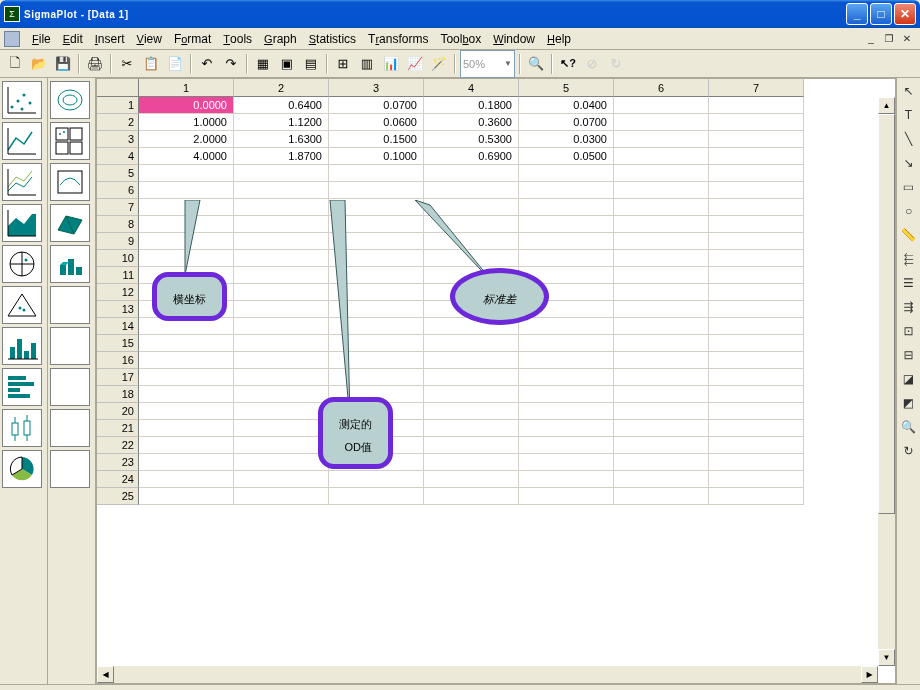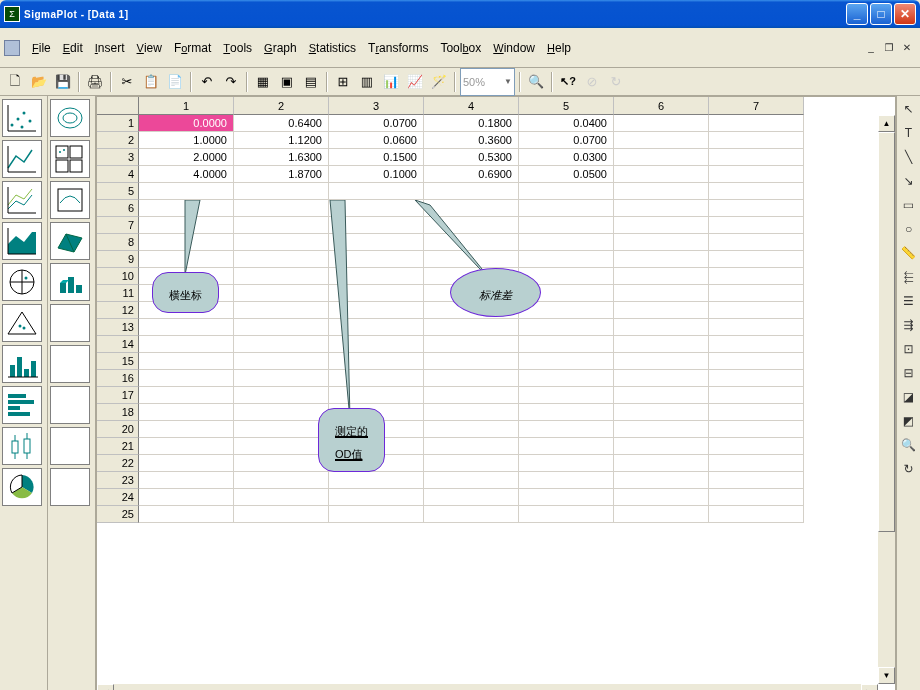--- a/index.html
+++ b/index.html
@@ -8,21 +8,21 @@
 
 .titlebar { height: 28px; background: linear-gradient(to bottom, #3a8fea 0%, #0855d0 8%, #0552d0 90%, #024eb0 100%); display: flex; align-items: center; padding: 0 4px; color: #fff; border-radius: 6px 6px 0 0; }
 .title-icon { width: 16px; height: 16px; background: #064b06; margin-right: 4px; display: inline-block; border: 1px solid #fff; font-size: 9px; text-align: center; line-height: 14px; color: #fff; }
 .titlebar .title { font-weight: bold; font-size: 10px; font-family: "MS Sans Serif", Tahoma, sans-serif; flex: 1; letter-spacing: 0.5px; }
 .winbtns { display: flex; gap: 2px; }
 .winbtn { width: 22px; height: 22px; border-radius: 3px; display: flex; align-items: center; justify-content: center; font-weight: bold; font-family: Arial; font-size: 12px; color: #fff; border: 1px solid #fff; }
 .winbtn.min, .winbtn.max { background: linear-gradient(to bottom, #5ba6f0, #1a62d2); }
 .winbtn.close { background: linear-gradient(to bottom, #f08a75, #d03615); }
 
 
-.menubar { height: 40px; background: #ece9d8; display: flex; align-items: center; padding: 0 4px; border-bottom: 1px solid #aca899; }
+.menubar { height: 22px; background: #ece9d8; display: flex; align-items: center; padding: 0 4px; border-bottom: 1px solid #aca899; }
 .menubar .app-icon { width: 16px; height: 16px; background: #b0c0d8; margin-right: 6px; border: 1px solid #7080a0; }
 .menubar .menu-item { padding: 2px 6px; cursor: default; font-family: "MS Sans Serif", Tahoma, sans-serif; font-size: 12px; }
 .menubar .menu-item u { text-decoration: underline; }
 .menubar .spacer { flex: 1; }
 .menubar .mdi-btn { width: 16px; height: 14px; margin: 0 1px; display: flex; align-items: center; justify-content: center; font-size: 10px; color: #333; }
 
 
 .toolbar { height: 28px; background: #ece9d8; display: flex; align-items: center; padding: 2px 4px; border-bottom: 1px solid #aca899; gap: 2px; }
 .tbtn { width: 22px; height: 22px; display: flex; align-items: center; justify-content: center; border: 1px solid transparent; cursor: default; font-size: 13px; }
 .tsep { width: 2px; height: 20px; border-left: 1px solid #aca899; border-right: 1px solid #fff; margin: 0 2px; }
@@ -54,21 +54,21 @@
 
 
 .vscroll { position: absolute; right: 0; top: 18px; bottom: 17px; width: 17px; background: #ece9d8; }
 .vscroll .sbtn { height: 17px; background: #ece9d8; border: 1px solid #fff; border-right-color: #808080; border-bottom-color: #808080; text-align: center; font-size: 8px; line-height: 15px; }
 .vscroll .thumb { position: absolute; top: 17px; left: 0; right: 0; height: 400px; background: #ece9d8; border: 1px solid #fff; border-right-color: #808080; border-bottom-color: #808080; }
 .hscroll { position: absolute; left: 0; right: 17px; bottom: 0; height: 17px; background: #ece9d8; display: flex; }
 .hscroll .sbtn { width: 17px; background: #ece9d8; border: 1px solid #fff; border-right-color: #808080; border-bottom-color: #808080; text-align: center; font-size: 8px; line-height: 15px; }
 .hscroll .track { flex: 1; }
 
 
-.callout { position: absolute; background: #b8d0d0; border: 1px solid #6d28d9; border-radius: 16px; padding: 8px 16px; font-size: 20px; font-family: "Microsoft YaHei", SimSun, sans-serif; text-align: left; z-index: 10; }
+.callout { position: absolute; background: #b8d0d0; border: 5px solid #6d28d9; border-radius: 16px; padding: 8px 16px; font-size: 20px; font-family: "Microsoft YaHei", SimSun, sans-serif; text-align: right; z-index: 10; }
 .callout-tail { position: absolute; z-index: 9; }
 
 
 .status { height: 20px; background: #ece9d8; border-top: 1px solid #aca899; }
 </style>
 </head>
 <body>
 
 <div class="titlebar">
   <span class="title-icon">Σ</span>
@@ -558,21 +558,21 @@
 <svg class="callout-tail" style="left:170px; top:200px; width:60px; height:80px;">
   <polygon points="15,0 30,0 15,75" fill="#b8d0d0" stroke="#3a5a5a" stroke-width="1"></polygon>
 </svg>
 <div class="callout" style="left:152px; top:272px;">
   <span>横坐标</span>
 </div>
 
 <svg class="callout-tail" style="left:310px; top:200px; width:60px; height:225px;">
   <polygon points="20,0 35,0 40,220" fill="#b8d0d0" stroke="#3a5a5a" stroke-width="1"></polygon>
 </svg>
-<div class="callout" style="left:318px; top:408px;text-decoration:underline;">
+<div class="callout" style="left:318px; top:397px;">
   <span>测定的</span><br><span>OD值</span>
 </div>
 
 <svg class="callout-tail" style="left:400px; top:200px; width:120px; height:100px;">
   <polygon points="15,0 30,5 95,85" fill="#b8d0d0" stroke="#3a5a5a" stroke-width="1"></polygon>
 </svg>
 <div class="callout" style="left:450px; top:268px; padding:12px 28px; border-radius:50%;font-style:italic;">
   <span>标准差</span>
 </div>
 

